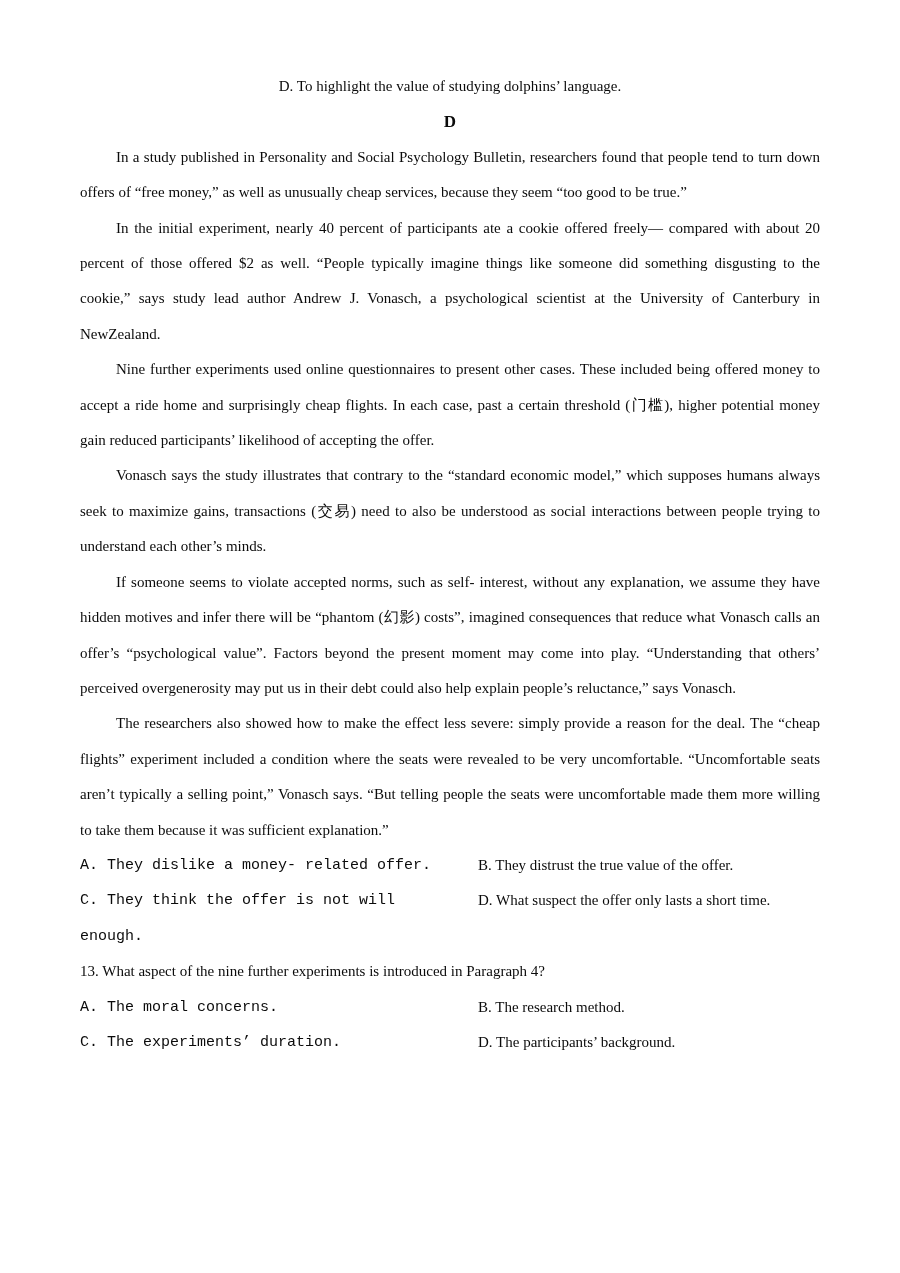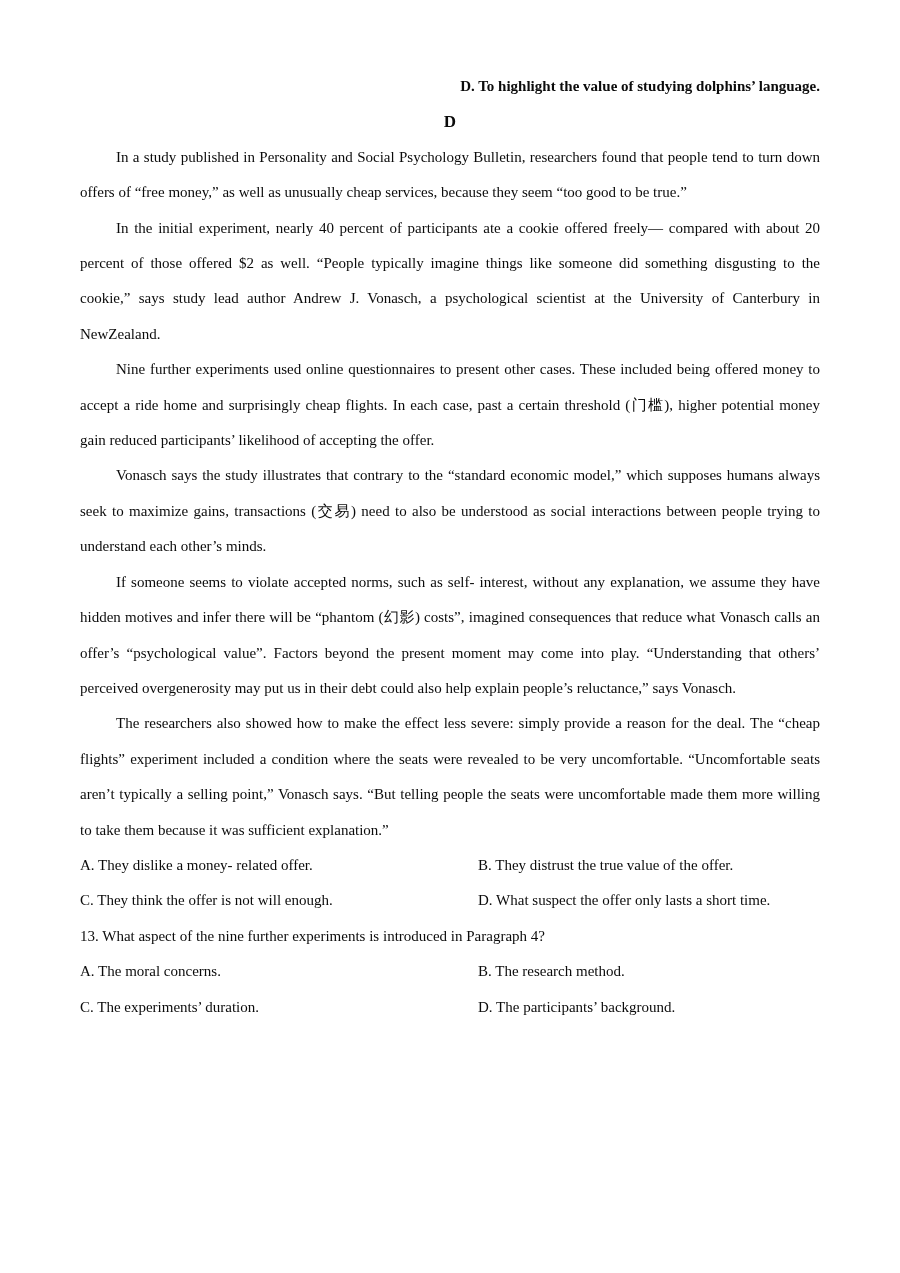--- a/index.html
+++ b/index.html
@@ -18,22 +18,21 @@
   .page {
     position: absolute;
     left: 80px;
     top: 0;
     width: 740px;
     padding-top: 69px;
     font-size: 15px;
     line-height: 35.4px;
   }
   .prev-option {
-    text-align: right;
-    font-weight: bold;
+    text-align: center;
   }
   .section-heading {
     text-align: center;
     font-weight: bold;
     font-size: 17px;
   }
   p.para {
     margin: 0;
     text-align: justify;
     text-indent: 36px;
@@ -41,20 +40,21 @@
   .q-prompt {
     text-align: left;
   }
   .opt-row {
     display: flex;
     flex-direction: row;
   }
   .opt-left {
     flex: 0 0 370px;
     width: 370px;
+    font-family: Liberation Mono, monospace;
   }
   .opt-right {
     flex: 1 1 auto;
     margin-left: 28px;
   }
 </style>
 </head>
 <body>
 
 <div class="page">

